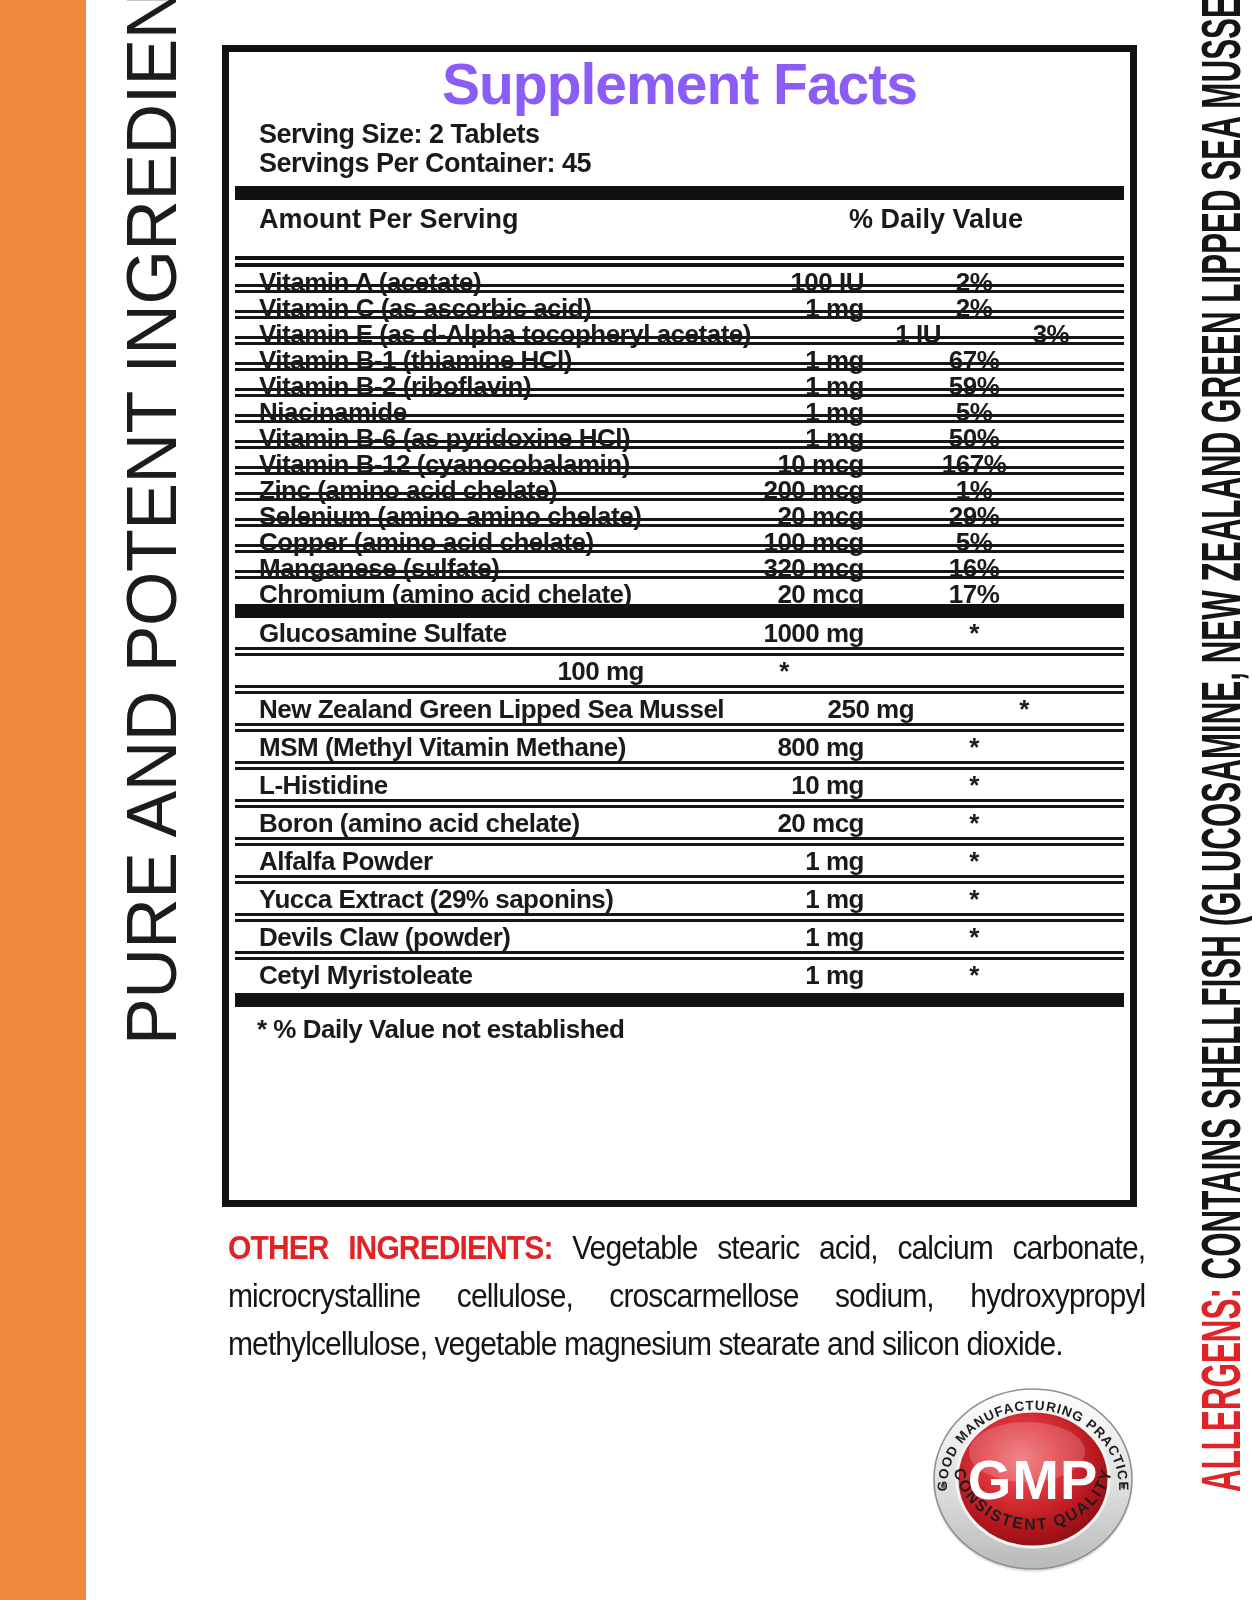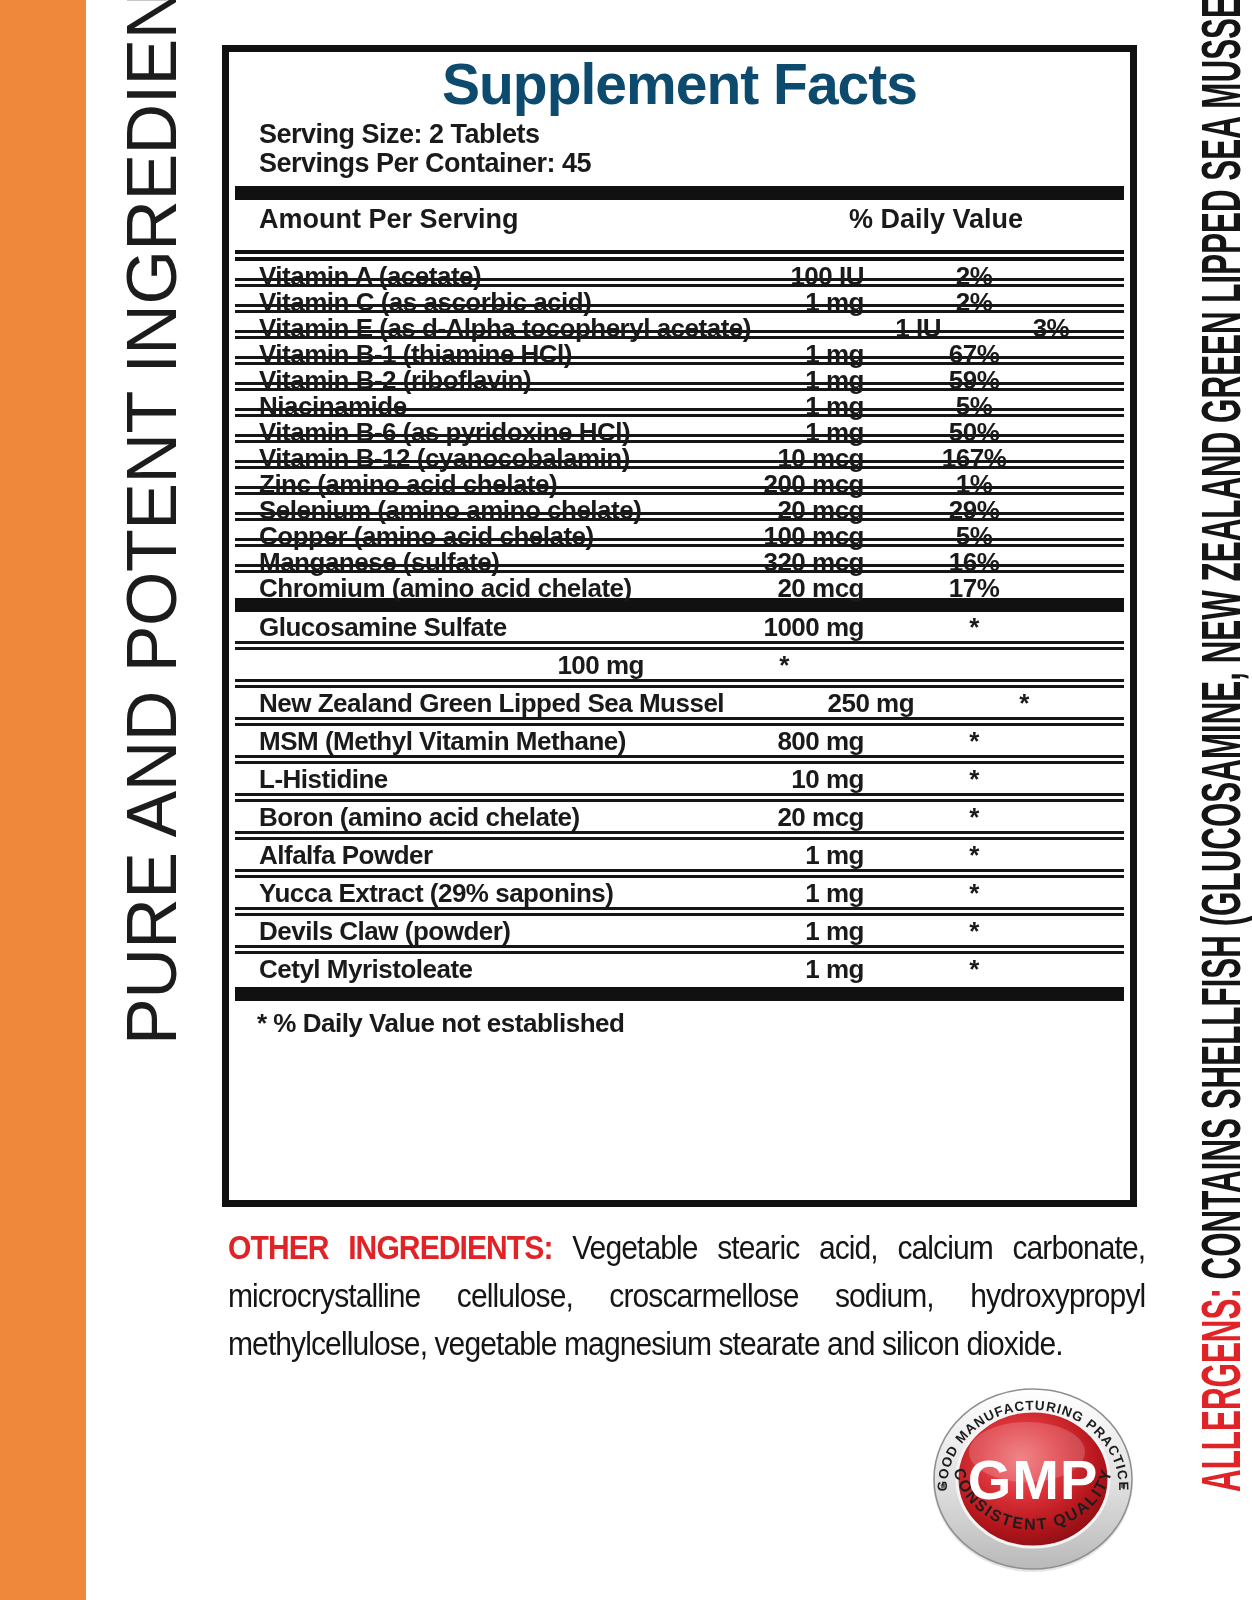--- a/index.html
+++ b/index.html
@@ -22,26 +22,26 @@
   }
   .vert-right .red { color:#e02327; }
 
   
   .panel {
     position:absolute; left:222px; top:45px; width:915px; height:1162px;
     border:7px solid #111; box-sizing:border-box; background:#fff;
   }
   .sf-title {
     margin-top:2px; text-align:center;
-    font-size:57px; font-weight:bold; letter-spacing:-1px; line-height:60px; color:#0c4a6e;
+    font-size:57px; font-weight:bold; letter-spacing:-1px; line-height:60px; color:#8b5cf6;
   }
   .serving { margin:6px 0 0 30px; font-size:27px; font-weight:bold; line-height:29px; letter-spacing:-0.5px; }
   .thickbar { height:14px; background:#111; margin:8px 6px 0 6px; }
   .thickbar.mt4 { margin-top:4px; }
-  .header-row { position:relative; height:50px; font-size:27px; font-weight:bold; }
+  .header-row { position:relative; height:56px; font-size:27px; font-weight:bold; }
   .header-row .hleft { position:absolute; left:30px; top:4px; }
   .header-row .hright { position:absolute; left:620px; top:4px; }
   .heavy-sep { margin:0 6px; height:3px; border-top:4px solid #111; border-bottom:4px solid #111; }
   .sep { margin:0 6px; height:3px; border-top:3px solid #161616; border-bottom:3px solid #161616; }
   .frow {
     display:grid; grid-template-columns:1fr 220px 160px 76px;
     align-items:center; height:17px; font-size:26px; font-weight:bold; letter-spacing:-0.5px;
   }
   .rows-blend .frow { height:29px; }
   .frow .fname { padding-left:30px; white-space:nowrap; }

